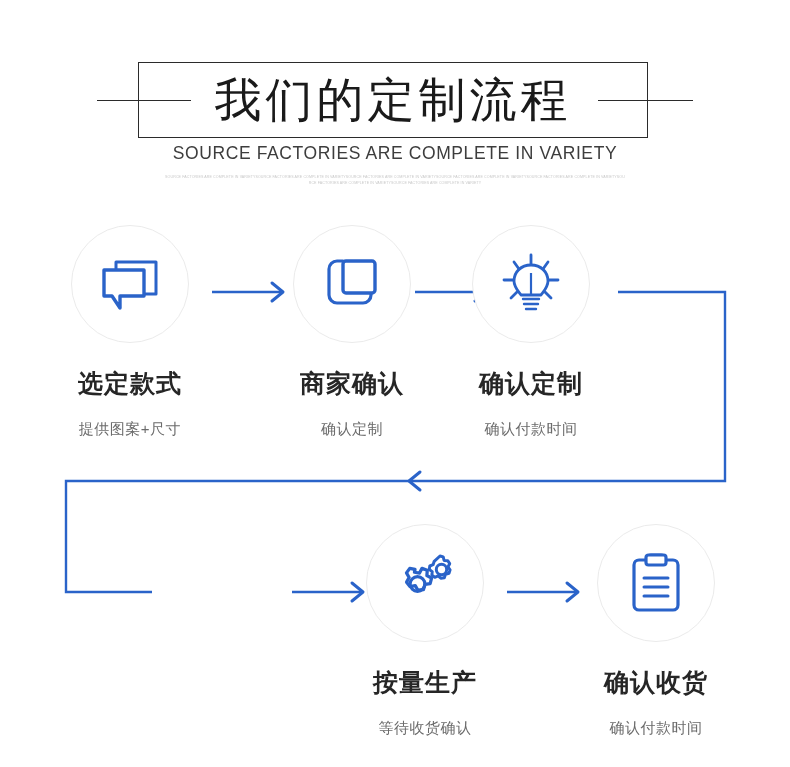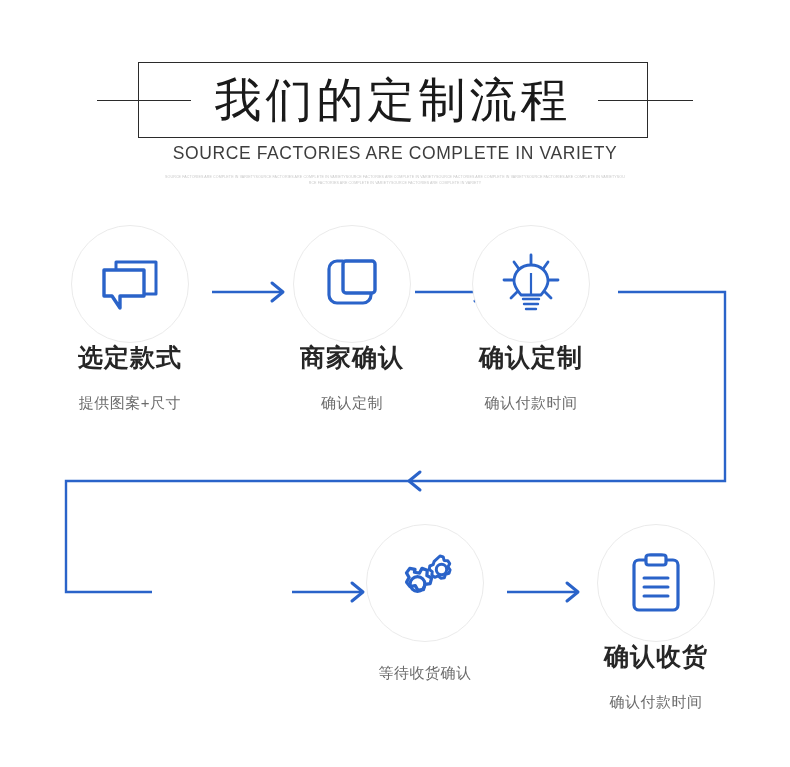--- a/index.html
+++ b/index.html
@@ -127,20 +127,21 @@
     border: 1px solid #ebebeb;
     box-sizing: border-box;
     display: flex;
     align-items: center;
     justify-content: center;
     background: #ffffff;
   }
   .circle svg { display: block; }
 
   .step-title {
+    margin-top: 26px;
     font-size: 25px;
     font-weight: bold;
     color: #262626;
     letter-spacing: 1px;
     line-height: 1.15;
   }
   .step-sub {
     margin-top: 22px;
     font-size: 15px;
     color: #6b6b6b;
@@ -260,20 +261,21 @@
           <g fill="none" stroke="#2a63c9" stroke-width="3" stroke-linejoin="round">
             <path d="M46 2 l3.2 .9 .9 3.6 3.6 .2 2 3 -1.8 3.2 2.2 2.9 -1.1 3.4 -3.5 1.1 -1.2 3.4 -3.5 .5 -2.7 -2.3 -3.3 1.4 -2.9 -2.1 .3 -3.6 -2.9 -2.1 .5 -3.5 3.3 -1.3 1.1 -3.4 Z"></path>
             <circle cx="47.5" cy="15.5" r="5.2"></circle>
           </g>
           <g fill="none" stroke="#2a63c9" stroke-width="3.2" stroke-linejoin="round">
             <path d="M22 12 l5 .8 2.4 -4.6 5.2 1.8 -.4 5.2 4.6 2.6 -1.4 5.3 -5.1 .9 -1.5 5.1 -5.4 .5 -2.6 -4.5 -5.2 .9 -3.3 -4.3 2.5 -4.6 -2.6 -4.5 3.2 -4.4 5.2 1 Z" transform="translate(-2,6) scale(1.02)"></path>
             <circle cx="23.5" cy="30" r="7.4"></circle>
           </g>
         </svg>
       </div>
+      <div class="step-title">按量生产</div>
       <div class="step-sub">等待收货确认</div>
     </div>
 
     <div class="step s2">
       <div class="circle">
         <svg width="52" height="60" viewBox="0 0 52 60">
           <rect x="4" y="7" width="44" height="50" rx="5" fill="none" stroke="#2a63c9" stroke-width="3.2" stroke-linejoin="round"></rect>
           <path d="M18 7 V5 a3 3 0 0 1 3 -3 h10 a3 3 0 0 1 3 3 V7" fill="none" stroke="#2a63c9" stroke-width="3.2" stroke-linejoin="round"></path>
           <rect x="16" y="2" width="20" height="10" rx="2.5" fill="#ffffff" stroke="#2a63c9" stroke-width="3.2" stroke-linejoin="round"></rect>
           <g stroke="#2a63c9" stroke-width="3" stroke-linecap="round">

